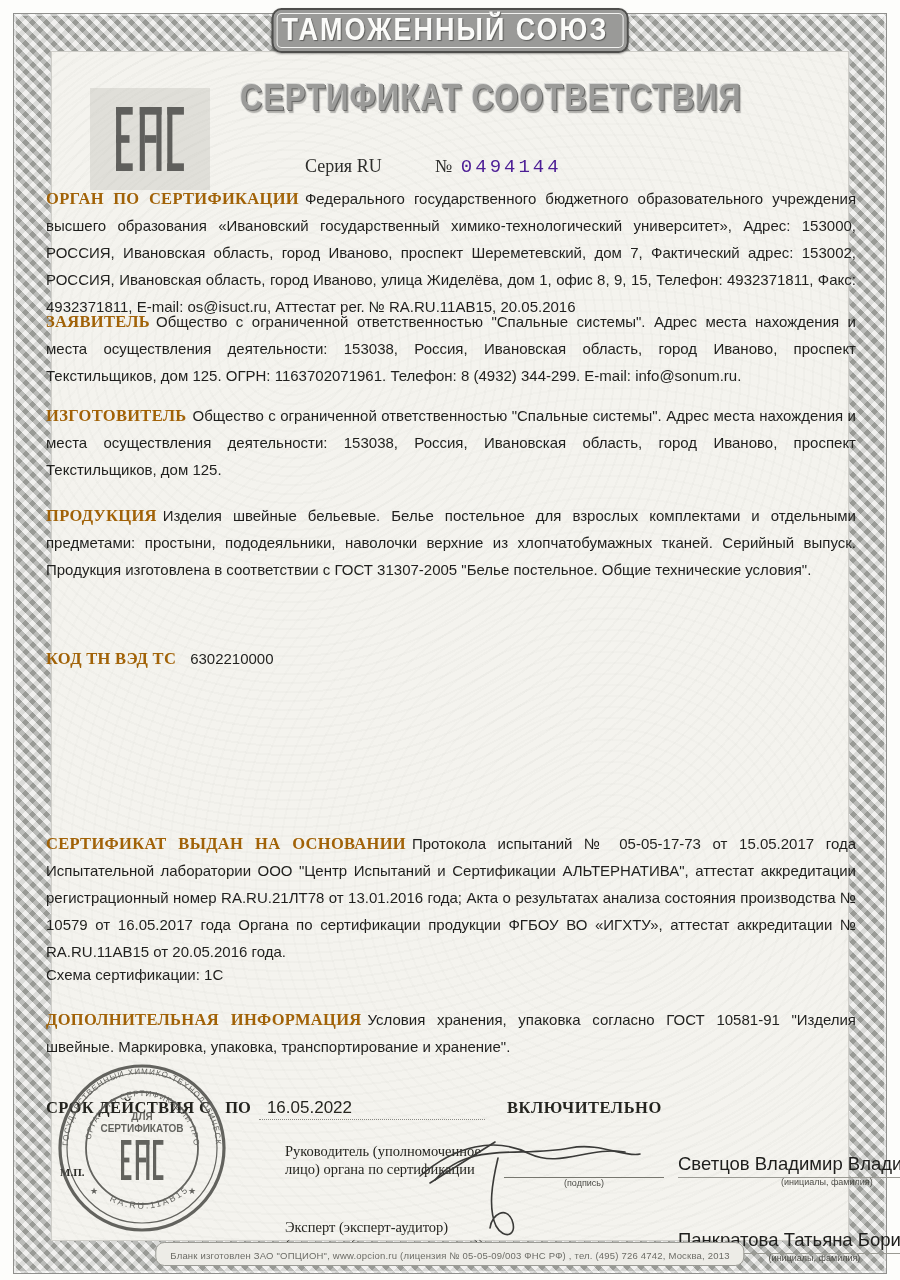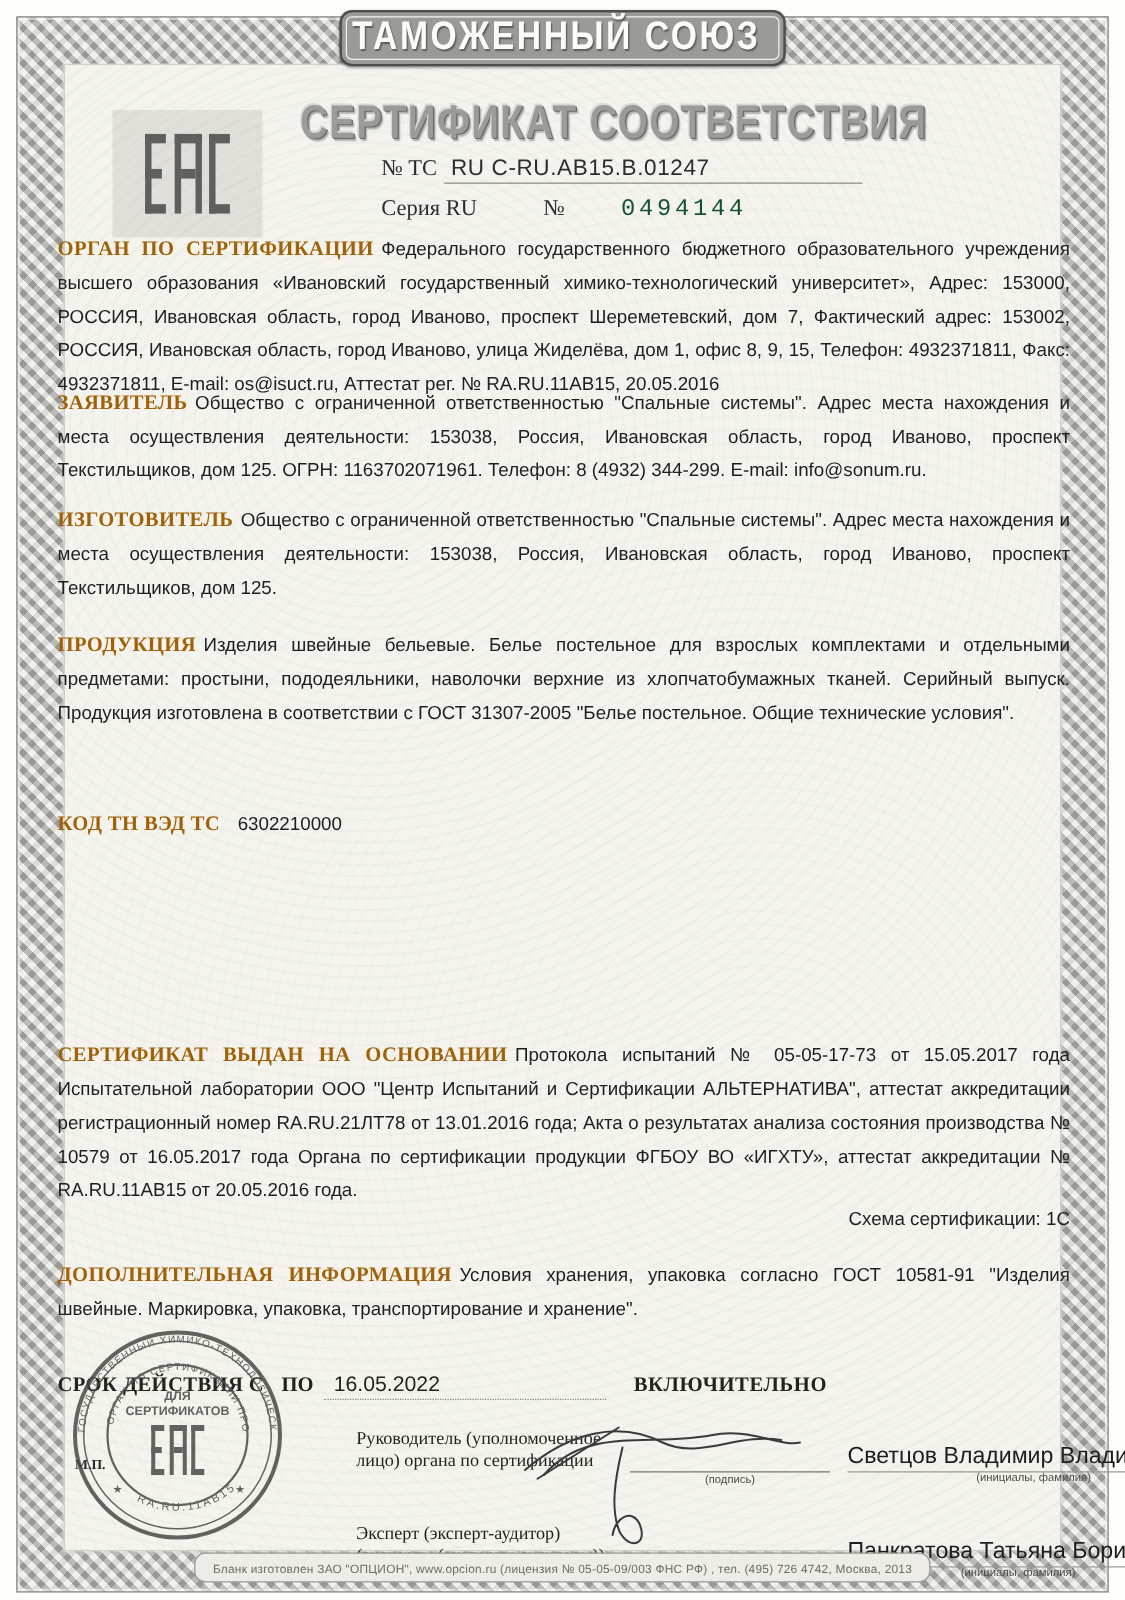--- a/index.html
+++ b/index.html
@@ -57,28 +57,28 @@
     font-family:"Liberation Sans",sans-serif;
   }
 
   .certno{position:absolute;left:305px;top:124px;z-index:3;font-size:18px;color:#2d2d2b;}
   .certno .no-lbl{font-family:"Liberation Serif",serif;}
   .certno .no-val{font-family:"Liberation Sans",sans-serif;border-bottom:1px solid #8b8b86;
     display:inline-block;min-width:325px;padding:0 4px 1px 6px;letter-spacing:.5px;}
   .series{position:absolute;left:305px;top:156px;z-index:3;font-size:18px;color:#2d2d2b;}
   .series .ser-lbl{font-family:"Liberation Serif",serif;margin-right:48px;}
   .series .ser-no-sign{font-family:"Liberation Serif",serif;margin-right:4px;}
-  .series .ser-no{font-family:"Liberation Mono",monospace;color:#14532d;letter-spacing:3px;font-size:19px;margin-left:36px;}
+  .series .ser-no{font-family:"Liberation Mono",monospace;color:#4c1d95;letter-spacing:3px;font-size:19px;}
 
   
   .sec{position:absolute;left:46px;width:810px;z-index:3;}
   .sec p{margin:0;text-align:justify;font-size:15px;line-height:27px;color:#1f1f1d;}
   .sec .lbl{font-family:"Liberation Serif",serif;font-weight:bold;font-size:16.5px;color:#a16207;
     letter-spacing:.3px;margin-right:6px;}
-  .sec .extra{font-size:15px;color:#1f1f1d;margin-top:1px;text-align:right;}
+  .sec .extra{font-size:15px;color:#1f1f1d;margin-top:1px;}
 
   .sec-kod .lbl{margin-right:14px;margin-top:40px;}
   .sec-kod p{text-align:left;}
 
   
   .validity{position:absolute;left:46px;top:1098px;width:810px;z-index:3;display:flex;align-items:baseline;
     font-size:16.5px;color:#24241f;}
   .validity .v-lbl{font-family:"Liberation Serif",serif;font-weight:bold;letter-spacing:.3px;}
   .validity .v-date{font-family:"Liberation Sans",sans-serif;font-size:17px;
     border-bottom:1px dotted #8a8a85;min-width:212px;padding:0 6px 1px 8px;margin-left:8px;}
@@ -136,24 +136,20 @@
       <rect x="80" y="0" width="8" height="100"></rect>
         <rect x="80" y="0" width="26" height="12"></rect>
         <rect x="80" y="88" width="26" height="12"></rect>
     </svg>
   </div>
 
   <div class="title">
     <span>СЕРТИФИКАТ СООТВЕТСТВИЯ</span>
   </div>
 
-  <div class="certno">
-    <span class="no-lbl">№ ТС</span>
-    <span class="no-val">RU C-RU.АВ15.В.01247</span>
-  </div>
 
   <div class="series">
     <span class="ser-lbl">Серия RU</span>
     <span class="ser-no-sign">№</span>
     <span class="ser-no">0494144</span>
   </div>
 
   <div class="sec" style="top:185px;">
     <p><span class="lbl">ОРГАН ПО СЕРТИФИКАЦИИ</span><span>Федерального государственного бюджетного  образовательного учреждения высшего образования «Ивановский государственный химико-технологический университет», Адрес: 153000, РОССИЯ, Ивановская область, город Иваново, проспект Шереметевский, дом 7, Фактический адрес: 153002, РОССИЯ, Ивановская область, город Иваново, улица Жиделёва, дом 1, офис 8, 9, 15, Телефон: 4932371811, Факс: 4932371811, E-mail: os@isuct.ru, Аттестат рег. № RA.RU.11АВ15, 20.05.2016</span></p>
   </div>

